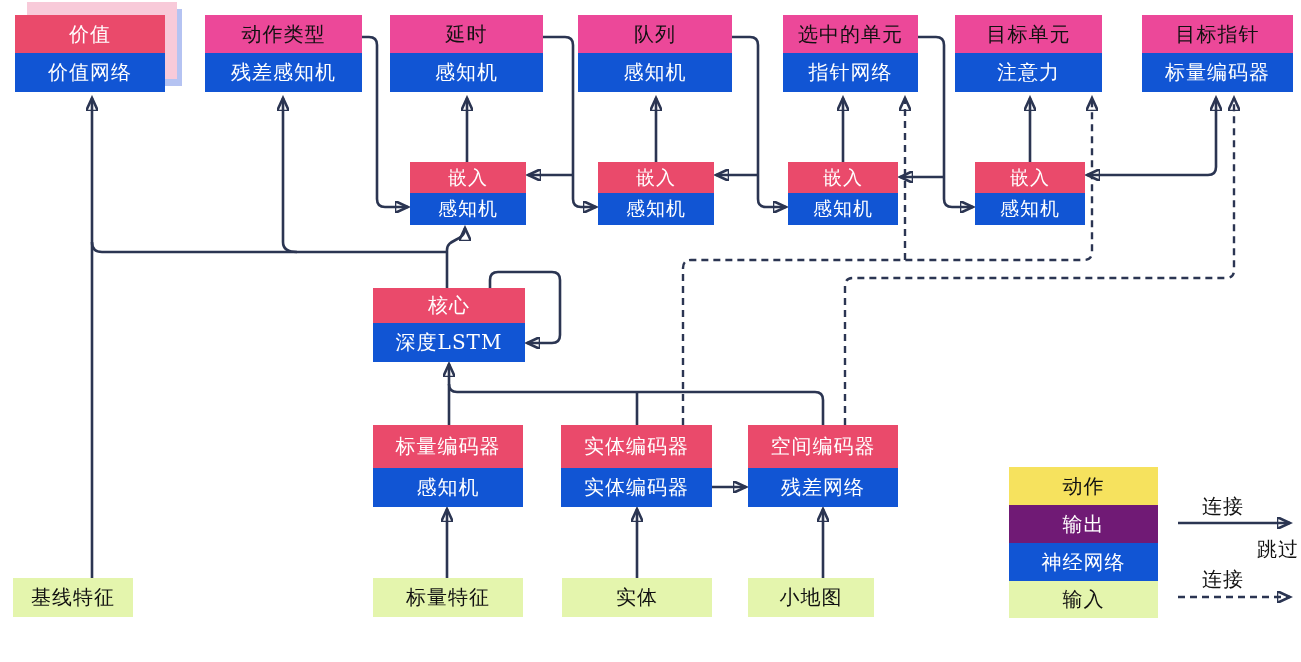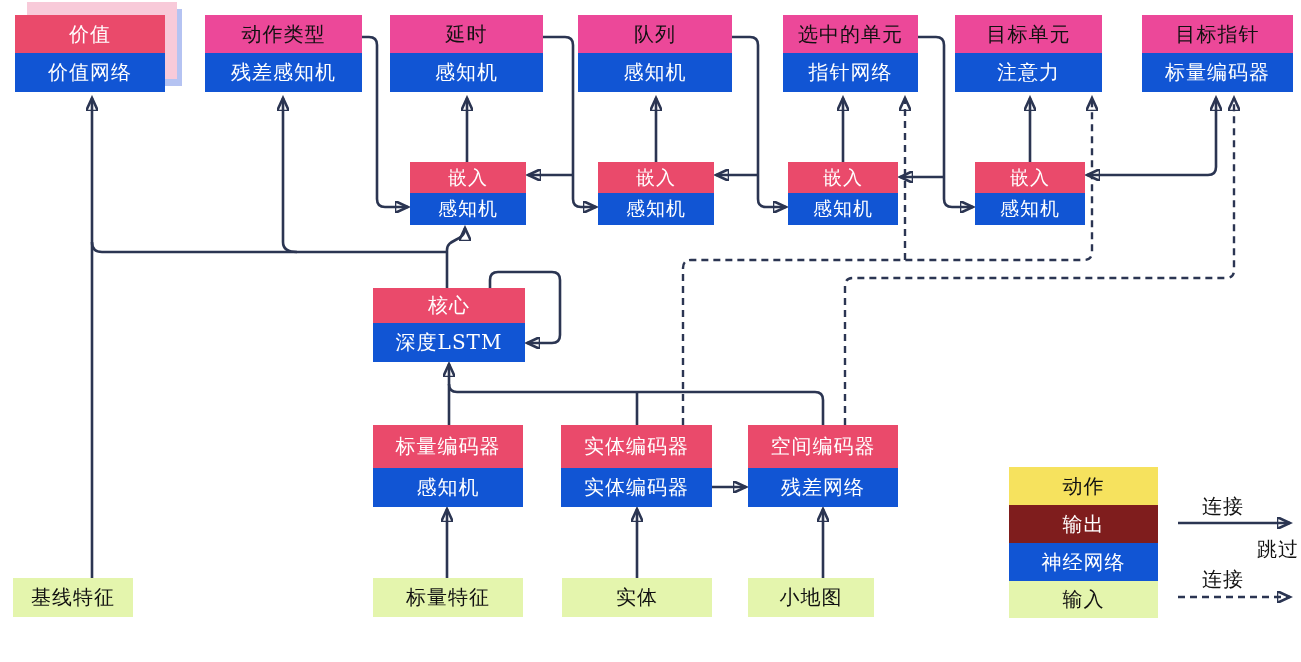--- a/index.html
+++ b/index.html
@@ -27,21 +27,21 @@
   .core .hdr{height:35px;}
   .core .bdy{height:39px;}
   .enc .hdr{height:43px;}
   .enc .bdy{height:39px;}
   .input{position:absolute;z-index:3;height:39px;background:#e4f5ad;color:#111;
     display:flex;align-items:center;justify-content:center;font-size:20px;letter-spacing:1px;}
   .legend{position:absolute;z-index:3;left:1009px;top:467px;width:149px;}
   .legend .row{display:flex;align-items:center;justify-content:center;
     font-size:20px;letter-spacing:1px;height:38px;}
   .legend .row.yellow{background:#f6e25e;}
-  .legend .row.red{background:#7f1d1d;color:#fff;}
+  .legend .row.red{background:#701a75;color:#fff;}
   .legend .row.blue{background:#1155d4;color:#fff;}
   .legend .row.green{background:#e4f5ad;height:37px;}
   .legend-label{position:absolute;z-index:3;width:110px;text-align:center;
     font-size:20px;letter-spacing:1px;color:#111;}
 </style>
 </head>
 <body>
 
 <div id="canvas">
 

